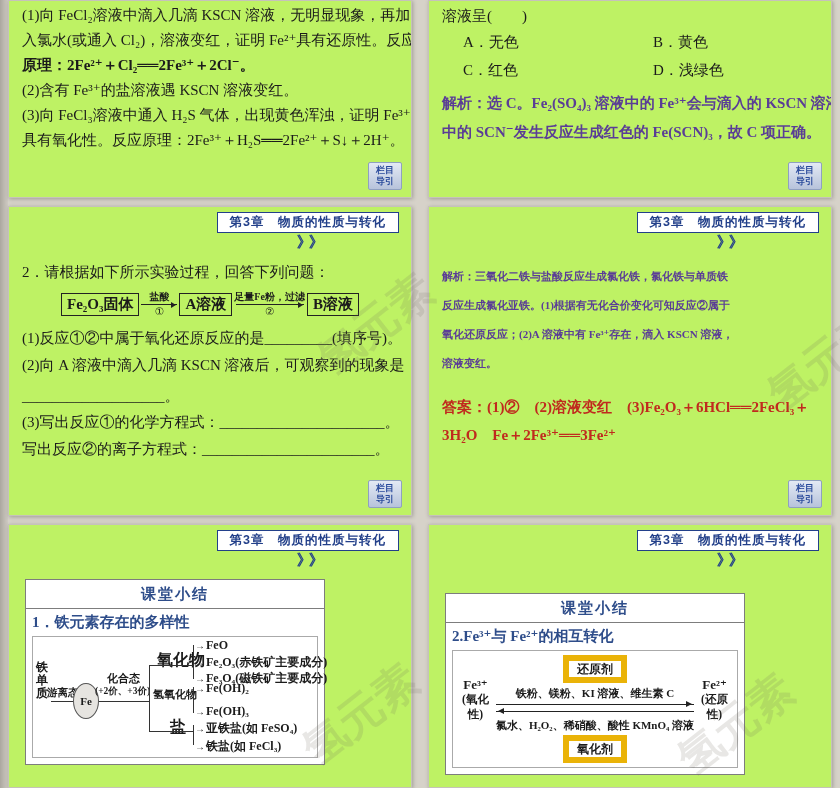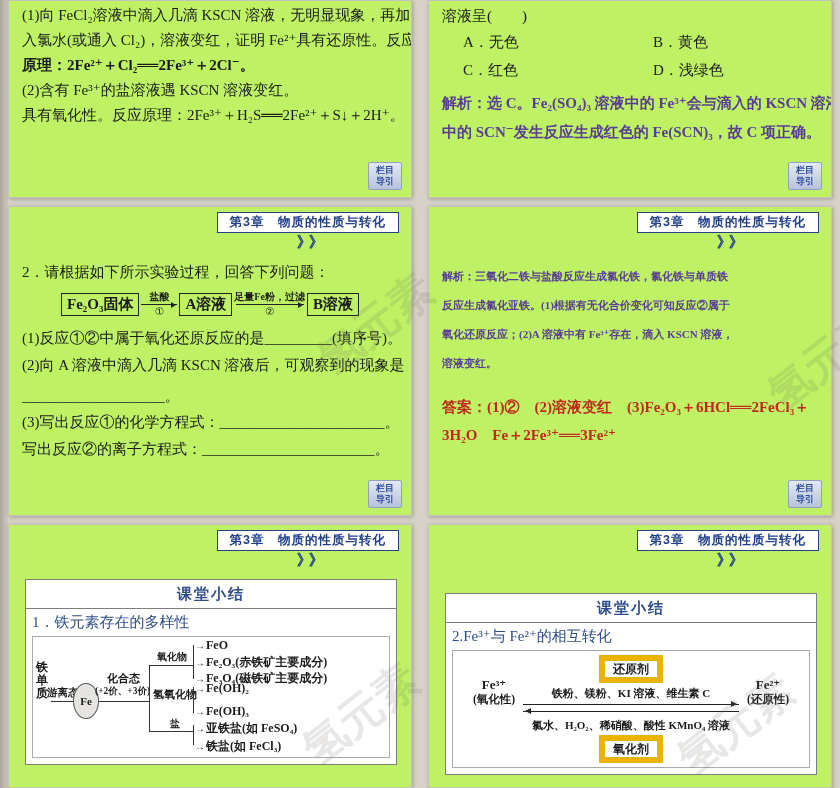--- a/index.html
+++ b/index.html
@@ -62,40 +62,40 @@
   .f-line::after{content:"";position:absolute;right:-2px;top:-3.5px;
     border:3px solid transparent;border-left:5px solid #222;}
 
   
   .s4-analysis{position:absolute;left:13px;top:55px;right:8px;
     font-size:11px;line-height:29px;color:#5a3d96;font-weight:bold;}
   .s4-answer{position:absolute;left:13px;top:186px;right:8px;
     font-size:15px;line-height:28px;color:#c02a1e;font-weight:bold;}
 
   
-  .sum-box{position:absolute;left:16px;width:372px;border:1px solid #7d7d7d;
+  .sum-box{position:absolute;left:16px;width:300px;border:1px solid #7d7d7d;
     background:#fff;box-sizing:border-box;}
   .sum-title{text-align:center;font-size:15px;font-weight:bold;color:#2e4d8a;
     padding:5px 0 4px;border-bottom:1px solid #7d7d7d;letter-spacing:2px;}
-  .sum-section{font-size:15px;font-weight:normal;color:#2e4d8a;
+  .sum-section{font-size:15px;font-weight:bold;color:#2e4d8a;
     padding:4px 6px 2px;}
   .inner-box{position:relative;margin:2px 6px 6px;border:1px solid #aaa;}
 
   
   .tree{position:relative;height:120px;font-weight:bold;}
   .t-abs{position:absolute;white-space:nowrap;}
   .t-root{left:3px;top:24px;width:15px;font-size:12px;line-height:13px;
     word-break:break-all;white-space:normal;}
   .t-free{left:14px;top:49px;font-size:10.5px;}
   .t-ellipse{left:40px;top:46px;width:24px;height:34px;border:1px solid #555;
     border-radius:50%;background:#e6e4e0;display:flex;align-items:center;
     justify-content:center;font-size:11px;}
   .t-comb1{left:74px;top:34px;font-size:11px;}
   .t-comb2{left:62px;top:48px;font-size:9.5px;}
-  .t-blabel{font-size:10px;}
+  .t-blabel{font-size:16px;}
   .t-leaf{font-size:12px;}
   .t-leaf::before{content:"→";font-size:10px;margin-right:1px;}
   .t-hline{height:0;border-top:1px solid #333;}
   .t-vline{width:0;border-left:1px solid #333;}
 
   
   .cycle{display:flex;justify-content:center;align-items:flex-start;
     padding:4px 2px;font-weight:bold;}
   .cy-side{width:58px;text-align:center;margin-top:22px;line-height:15px;}
   .cy-ion{font-size:13px;}
@@ -118,20 +118,21 @@
 <body>
 
 <div class="edge-strip"></div>
 
 <div class="slide" id="s1">
   <div class="s1-body">
     <div class="ln">(1)向 FeCl₂溶液中滴入几滴 KSCN 溶液，无明显现象，再加</div>
     <div class="ln">入氯水(或通入 Cl₂)，溶液变红，证明 Fe²⁺具有还原性。反应</div>
     <div class="ln" style="font-weight:bold">原理：2Fe²⁺＋Cl₂══2Fe³⁺＋2Cl⁻。</div>
     <div class="ln">(2)含有 Fe³⁺的盐溶液遇 KSCN 溶液变红。</div>
+    <div class="ln">(3)向 FeCl₃溶液中通入 H₂S 气体，出现黄色浑浊，证明 Fe³⁺</div>
     <div class="ln">具有氧化性。反应原理：2Fe³⁺＋H₂S══2Fe²⁺＋S↓＋2H⁺。</div>
   </div>
   <div class="navbtn">
     <div>栏目</div>
     <div>导引</div>
   </div>
 </div>
 
 <div class="slide" id="s2">
   <div class="s2-stem">溶液呈(　　)</div>

